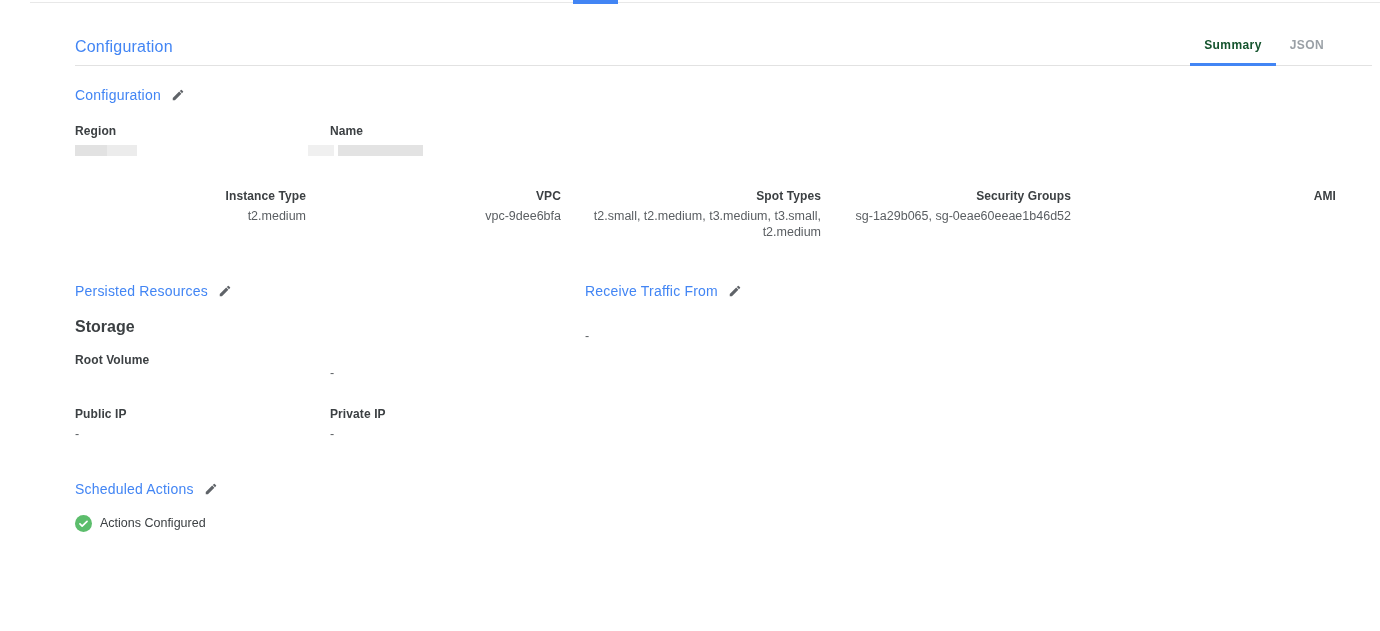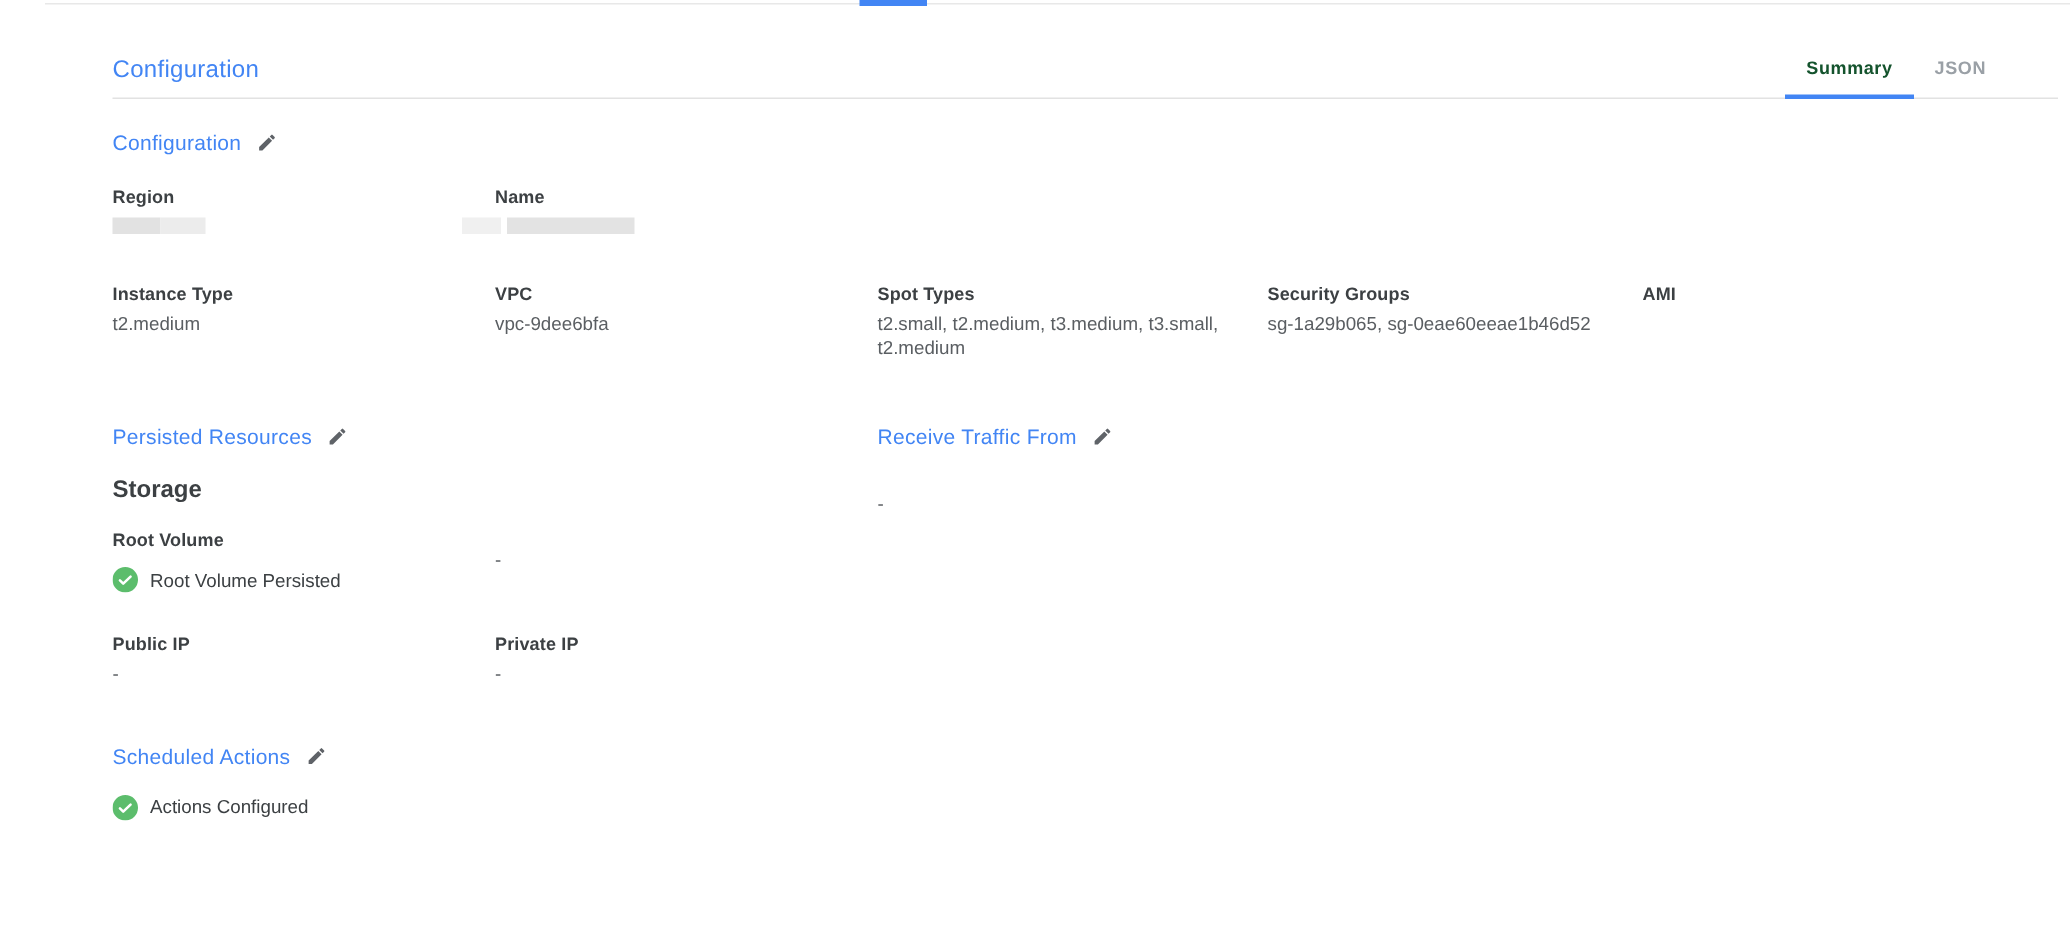--- a/index.html
+++ b/index.html
@@ -51,21 +51,21 @@
   .edit-icon svg { width: 14px; height: 14px; fill: #5f6368; }
 
   .field-label {
     font-size: 12px; font-weight: bold; color: #3c4043; letter-spacing: 0.1px;
   }
   .field-value {
     font-size: 12.5px; color: #5a5e62; margin-top: 6px; line-height: 1.25;
   }
   .grid-row1 { display: grid; grid-template-columns: 255px 255px; margin-top: 21px; }
   .grid-row2 { display: grid; grid-template-columns: 255px 255px 260px 250px 1fr; margin-top: 33px; }
-  .grid-row2 .field { padding-right: 24px; }
+  .grid-row2 .field { padding-right: 24px; text-align: right; }
 
   
   .redact-row { display: flex; margin-top: 7px; height: 11px; }
   .redact { background: #e3e3e3; }
   .redact.light { background: #f0f0f0; }
   .name-redact-row { margin-left: -22px; }
   .name-redact-1 { width: 26px; margin-right: 4px; }
   .name-redact-2 { width: 85px; }
   .region-redact-1 { width: 32px; background: #e2e2e2; }
   .region-redact-2 { width: 30px; background: #ececec; }
@@ -167,29 +167,20 @@
               <path d="M3 17.25V21h3.75L17.81 9.94l-3.75-3.75L3 17.25zM20.71 7.04c.39-.39.39-1.02 0-1.41l-2.34-2.34a.9959.9959 0 0 0-1.41 0l-1.83 1.83 3.75 3.75 1.83-1.83z"></path>
             </svg>
         </span>
       </div>
 
       <div class="subheading">Storage</div>
 
       <div class="volgrid">
         <div class="field">
           <div class="field-label">Root Volume</div>
-          <div class="status-row">
-            <span class="check-icon">
-              <svg viewBox="0 0 24 24">
-                  <circle cx="12" cy="12" r="12" fill="#5cbd6c"></circle>
-                  <path d="M7 12.6l3.1 3.1L17 9.1" stroke="#ffffff" stroke-width="2.4" fill="none" stroke-linecap="round" stroke-linejoin="round"></path>
-                </svg>
-            </span>
-            <span>Root Volume Persisted</span>
-          </div>
         </div>
         <div class="field">
           <div class="dash-value">-</div>
         </div>
       </div>
 
       <div class="ipgrid">
         <div class="field">
           <div class="field-label">Public IP</div>
           <div class="field-value">-</div>

